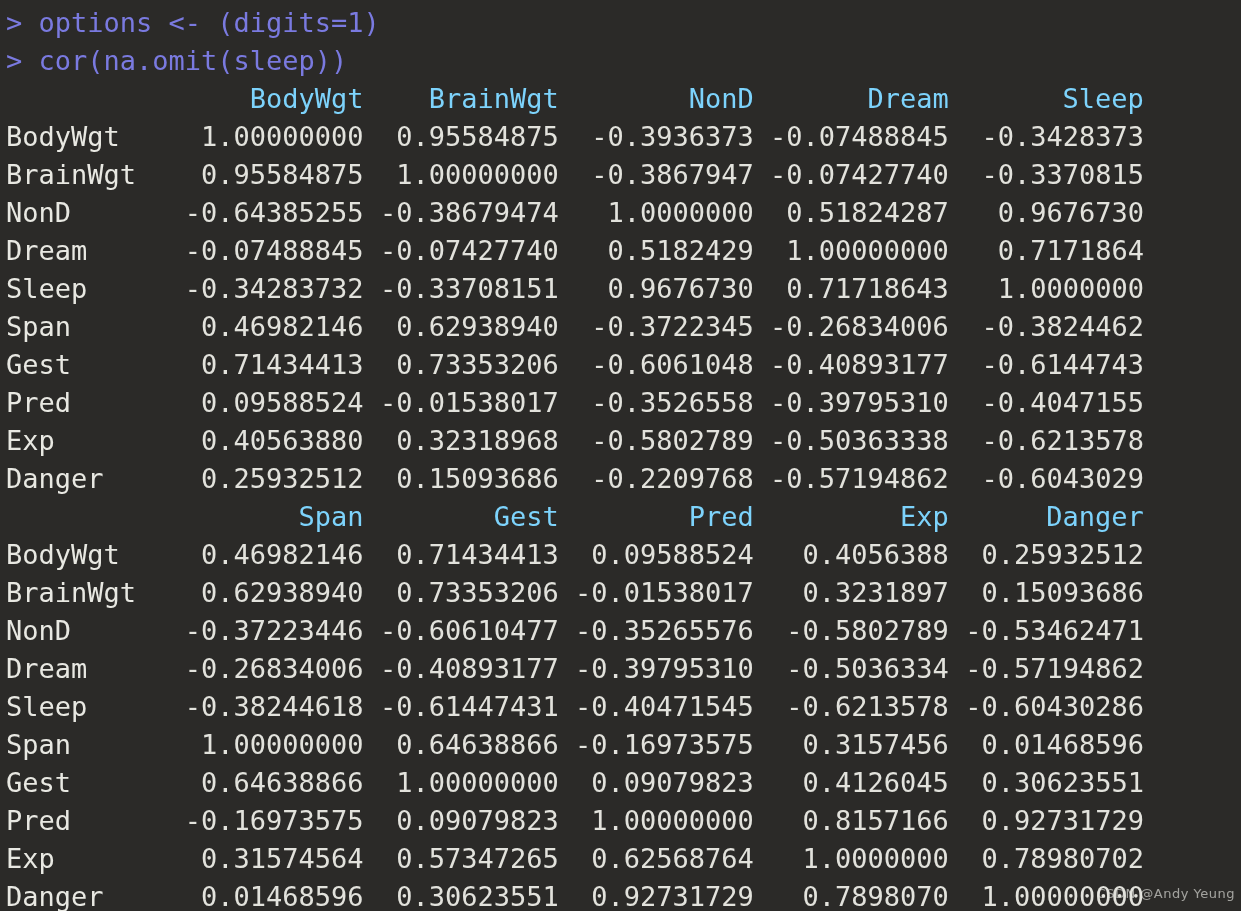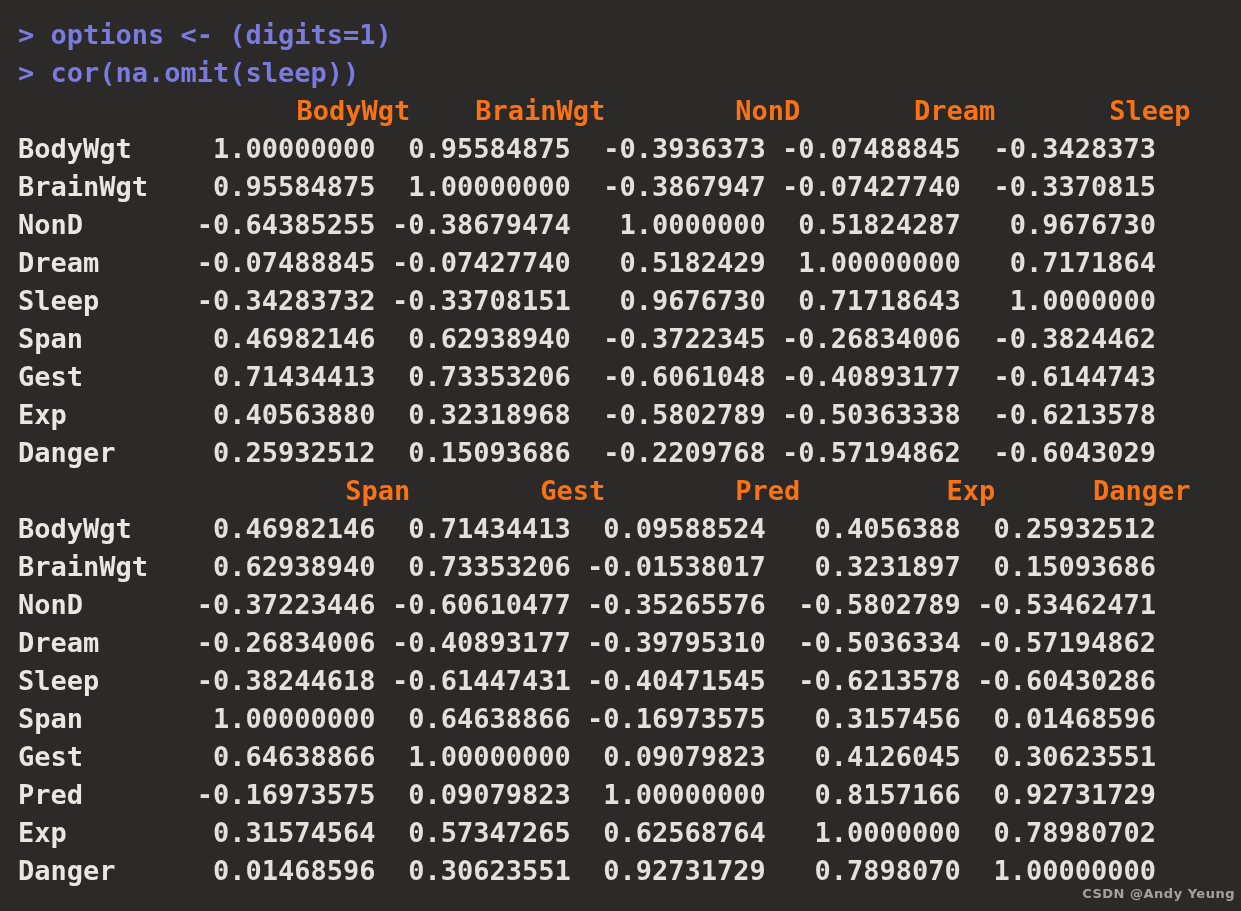--- a/index.html
+++ b/index.html
@@ -12,37 +12,35 @@
     position: relative;
     width: 1241px;
     height: 911px;
     background: #2b2a28;
     overflow: hidden;
     font-family: "DejaVu Sans Mono", "Liberation Mono", monospace;
     font-size: 27px;
     line-height: 38px;
     letter-spacing: 0px;
     box-sizing: border-box;
-    padding: 16px;
-    font-weight: bold;
+    padding: 4px;
   }
   .line {
     white-space: pre;
     height: 38px;
     line-height: 38px;
     padding-left: 2px;
     color: #ddddd6;
     font-variant-ligatures: none;
   }
   .line.cmd {
     color: #7a7ae0;
   }
   .line.blockhdr {
-    color: #f97316;
-    text-align: center;
+    color: #7dd3fc;
   }
   .prompt {
     color: #7a7ae0;
   }
   .cmdtext {
     color: #7a7ae0;
   }
   .rowlabel { color: #e8e8e2; text-align: center; }
   .cell { color: #e2e2dc; }
   .watermark {
@@ -66,20 +64,21 @@
       <div class="line cmd"><span class="prompt">&gt; </span><span class="cmdtext">options &lt;- (digits=1)</span></div>
       <div class="line cmd"><span class="prompt">&gt; </span><span class="cmdtext">cor(na.omit(sleep))</span></div>
       <div class="line blockhdr">               BodyWgt    BrainWgt        NonD       Dream       Sleep</div>
       <div class="line"><span class="rowlabel">BodyWgt   </span><span class="cell">  1.00000000</span><span class="cell">  0.95584875</span><span class="cell">  -0.3936373</span><span class="cell"> -0.07488845</span><span class="cell">  -0.3428373</span></div>
       <div class="line"><span class="rowlabel">BrainWgt  </span><span class="cell">  0.95584875</span><span class="cell">  1.00000000</span><span class="cell">  -0.3867947</span><span class="cell"> -0.07427740</span><span class="cell">  -0.3370815</span></div>
       <div class="line"><span class="rowlabel">NonD      </span><span class="cell"> -0.64385255</span><span class="cell"> -0.38679474</span><span class="cell">   1.0000000</span><span class="cell">  0.51824287</span><span class="cell">   0.9676730</span></div>
       <div class="line"><span class="rowlabel">Dream     </span><span class="cell"> -0.07488845</span><span class="cell"> -0.07427740</span><span class="cell">   0.5182429</span><span class="cell">  1.00000000</span><span class="cell">   0.7171864</span></div>
       <div class="line"><span class="rowlabel">Sleep     </span><span class="cell"> -0.34283732</span><span class="cell"> -0.33708151</span><span class="cell">   0.9676730</span><span class="cell">  0.71718643</span><span class="cell">   1.0000000</span></div>
       <div class="line"><span class="rowlabel">Span      </span><span class="cell">  0.46982146</span><span class="cell">  0.62938940</span><span class="cell">  -0.3722345</span><span class="cell"> -0.26834006</span><span class="cell">  -0.3824462</span></div>
       <div class="line"><span class="rowlabel">Gest      </span><span class="cell">  0.71434413</span><span class="cell">  0.73353206</span><span class="cell">  -0.6061048</span><span class="cell"> -0.40893177</span><span class="cell">  -0.6144743</span></div>
+      <div class="line"><span class="rowlabel">Pred      </span><span class="cell">  0.09588524</span><span class="cell"> -0.01538017</span><span class="cell">  -0.3526558</span><span class="cell"> -0.39795310</span><span class="cell">  -0.4047155</span></div>
       <div class="line"><span class="rowlabel">Exp       </span><span class="cell">  0.40563880</span><span class="cell">  0.32318968</span><span class="cell">  -0.5802789</span><span class="cell"> -0.50363338</span><span class="cell">  -0.6213578</span></div>
       <div class="line"><span class="rowlabel">Danger    </span><span class="cell">  0.25932512</span><span class="cell">  0.15093686</span><span class="cell">  -0.2209768</span><span class="cell"> -0.57194862</span><span class="cell">  -0.6043029</span></div>
       <div class="line blockhdr">                  Span        Gest        Pred         Exp      Danger</div>
       <div class="line"><span class="rowlabel">BodyWgt   </span><span class="cell">  0.46982146</span><span class="cell">  0.71434413</span><span class="cell">  0.09588524</span><span class="cell">   0.4056388</span><span class="cell">  0.25932512</span></div>
       <div class="line"><span class="rowlabel">BrainWgt  </span><span class="cell">  0.62938940</span><span class="cell">  0.73353206</span><span class="cell"> -0.01538017</span><span class="cell">   0.3231897</span><span class="cell">  0.15093686</span></div>
       <div class="line"><span class="rowlabel">NonD      </span><span class="cell"> -0.37223446</span><span class="cell"> -0.60610477</span><span class="cell"> -0.35265576</span><span class="cell">  -0.5802789</span><span class="cell"> -0.53462471</span></div>
       <div class="line"><span class="rowlabel">Dream     </span><span class="cell"> -0.26834006</span><span class="cell"> -0.40893177</span><span class="cell"> -0.39795310</span><span class="cell">  -0.5036334</span><span class="cell"> -0.57194862</span></div>
       <div class="line"><span class="rowlabel">Sleep     </span><span class="cell"> -0.38244618</span><span class="cell"> -0.61447431</span><span class="cell"> -0.40471545</span><span class="cell">  -0.6213578</span><span class="cell"> -0.60430286</span></div>
       <div class="line"><span class="rowlabel">Span      </span><span class="cell">  1.00000000</span><span class="cell">  0.64638866</span><span class="cell"> -0.16973575</span><span class="cell">   0.3157456</span><span class="cell">  0.01468596</span></div>
       <div class="line"><span class="rowlabel">Gest      </span><span class="cell">  0.64638866</span><span class="cell">  1.00000000</span><span class="cell">  0.09079823</span><span class="cell">   0.4126045</span><span class="cell">  0.30623551</span></div>

